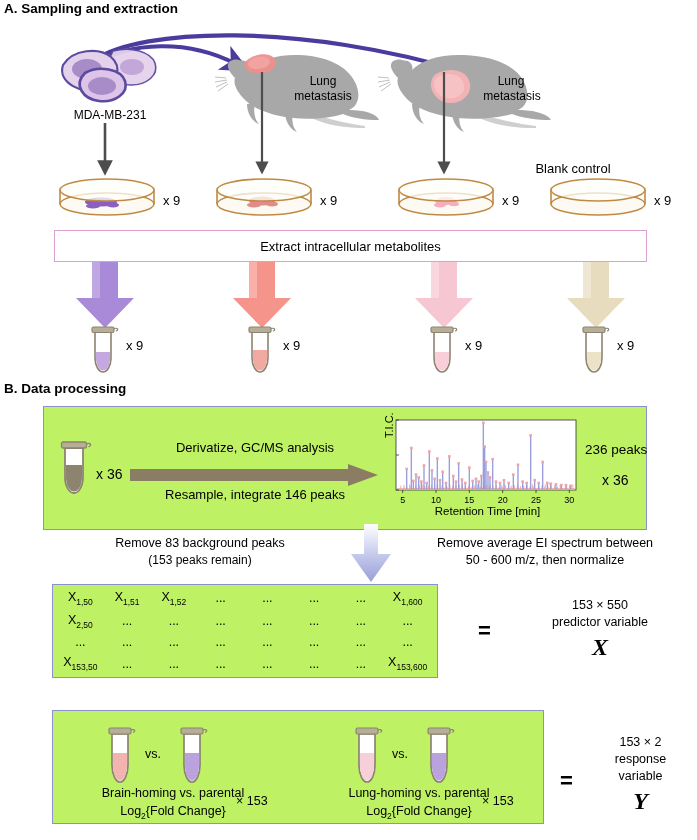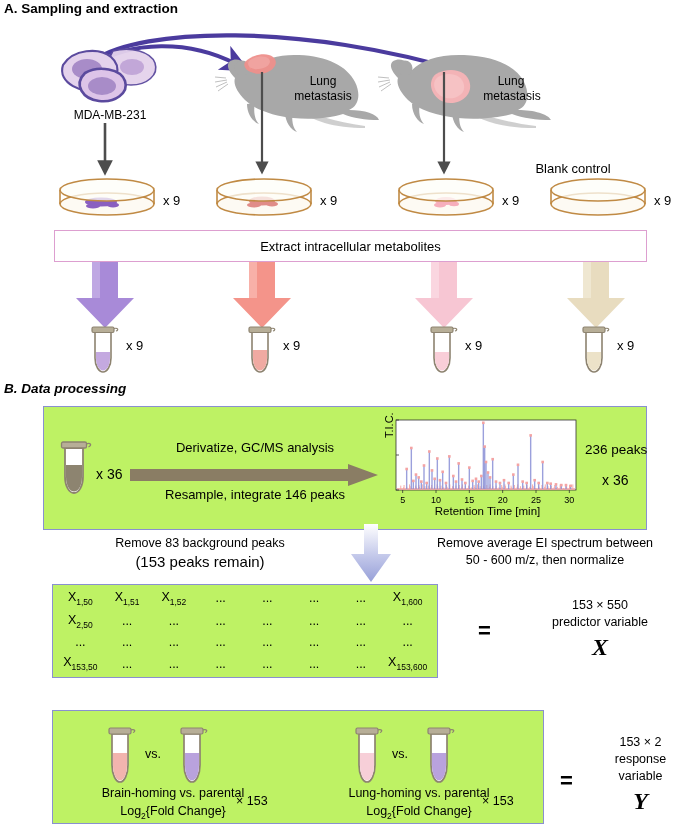--- a/index.html
+++ b/index.html
@@ -220,21 +220,21 @@
 <div class="abs" style="left:579px;top:322px;">
   <svg width="34" height="52" viewBox="0 0 34 52">
     <path d="M7,10 L7,36 C7,44 11,50 15,50 C19,50 23,44 23,36 L23,10 Z" fill="#ffffff" stroke="#8d8370" stroke-width="1.6"></path>
     <path d="M8,30 L22,30 L22,36 C22,43.5 18.8,48.5 15,48.5 C11.2,48.5 8,43.5 8,36 Z" fill="#ece2c8"></path>
     <rect x="4" y="5" width="22" height="5.5" rx="1.5" fill="#b7ae97" stroke="#8d8370" stroke-width="1.2"></rect>
     <path d="M26,6.5 C30,5.5 31,8 28,9" fill="none" stroke="#8d8370" stroke-width="1.2"></path>
   </svg>
 </div>
 <div class="abs x9" style="left:617px;top:338px;">x 9</div>
 
-<div class="abs panel-title" style="left:4px;top:381px;font-style:italic;">B. Data processing</div>
+<div class="abs panel-title" style="left:4px;top:381px;">B. Data processing</div>
 
 <div class="abs boxblue" style="left:43px;top:406px;width:604px;height:124px;"></div>
 
 <div class="abs" style="left:57px;top:437px;">
   <svg width="38" height="58" viewBox="0 0 38 58">
     <path d="M8,11 L8,40 C8,49 12,56 17,56 C22,56 26,49 26,40 L26,11 Z" fill="#ffffff" stroke="#8d8370" stroke-width="1.8"></path>
     <path d="M9,28 L25,28 L25,40 C25,48.5 21.4,54.5 17,54.5 C12.6,54.5 9,48.5 9,40 Z" fill="#8d8470"></path>
     <rect x="4.5" y="5" width="25" height="6" rx="1.6" fill="#b7ae97" stroke="#8d8370" stroke-width="1.3"></rect>
     <path d="M29.5,6.8 C34,5.6 35,8.6 31.5,9.8" fill="none" stroke="#8d8370" stroke-width="1.3"></path>
   </svg>
@@ -460,21 +460,21 @@
       <line x1="16" y1="6" x2="19" y2="6" stroke="#333" stroke-width="0.8"></line>
     </svg>
 </div>
 <div class="abs" style="left:383px;top:438px;font-size:11px;transform:rotate(-90deg);transform-origin:left top;">T.I.C.</div>
 <div class="abs" style="left:395px;top:505px;width:185px;font-size:11.5px;text-align:center;">Retention Time [min]</div>
 
 <div class="abs" style="left:585px;top:442px;font-size:13.5px;">236 peaks</div>
 <div class="abs" style="left:602px;top:472px;font-size:14px;">x 36</div>
 
 <div class="abs" style="left:75px;top:536px;width:250px;font-size:12.5px;text-align:center;">Remove 83 background peaks</div>
-<div class="abs" style="left:75px;top:553px;width:250px;font-size:15px;text-align:center;">(153 peaks remain)</div>
+<div class="abs" style="left:75px;top:553px;width:250px;font-size:12px;text-align:center;">(153 peaks remain)</div>
 
 <div class="abs" style="left:400px;top:536px;width:290px;font-size:12.5px;text-align:center;">Remove average EI spectrum between</div>
 <div class="abs" style="left:400px;top:553px;width:290px;font-size:12.5px;text-align:center;">50 - 600 m/z, then normalize</div>
 
 <div class="abs" style="left:349px;top:524px;">
   <svg width="44" height="60" viewBox="0 0 44 60">
     <defs>
       <linearGradient id="bg1" x1="0" y1="0" x2="0" y2="1">
         <stop offset="0%" stop-color="#ffffff"></stop>
         <stop offset="55%" stop-color="#c3c8ea"></stop>

